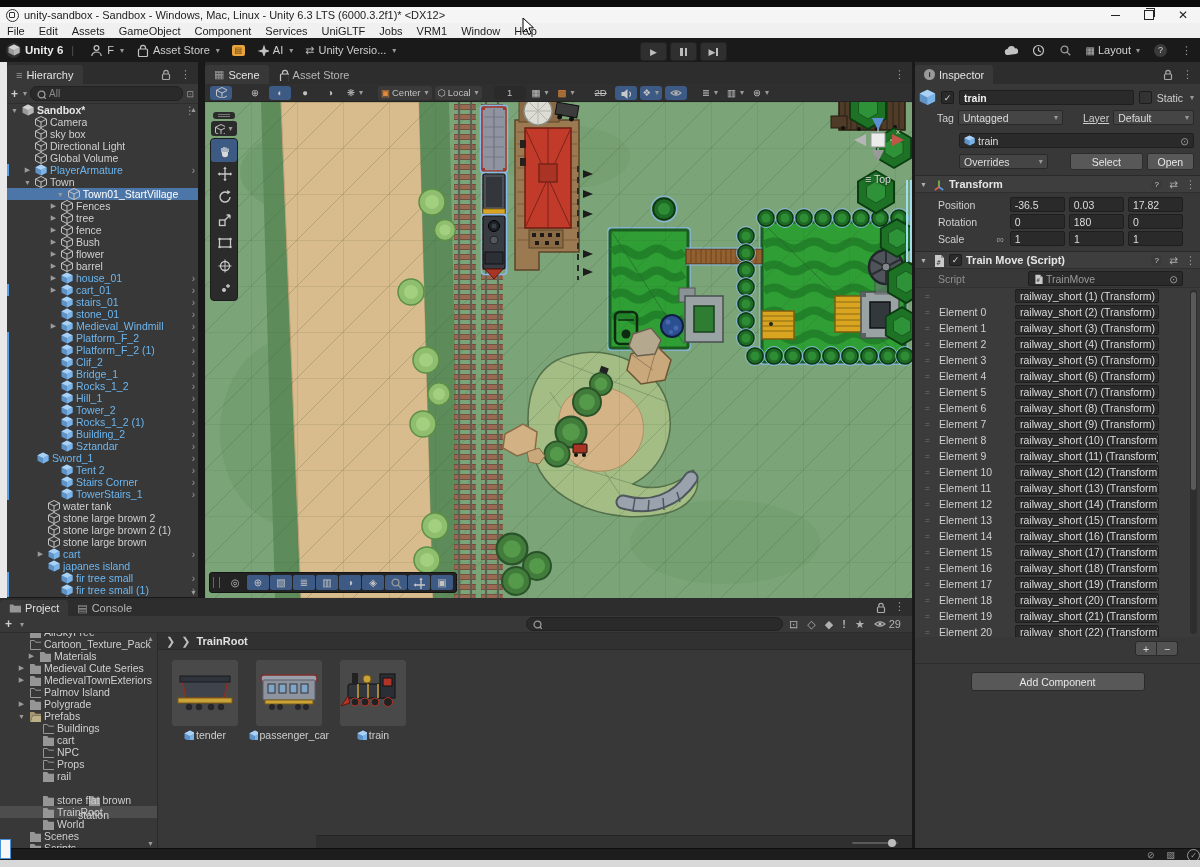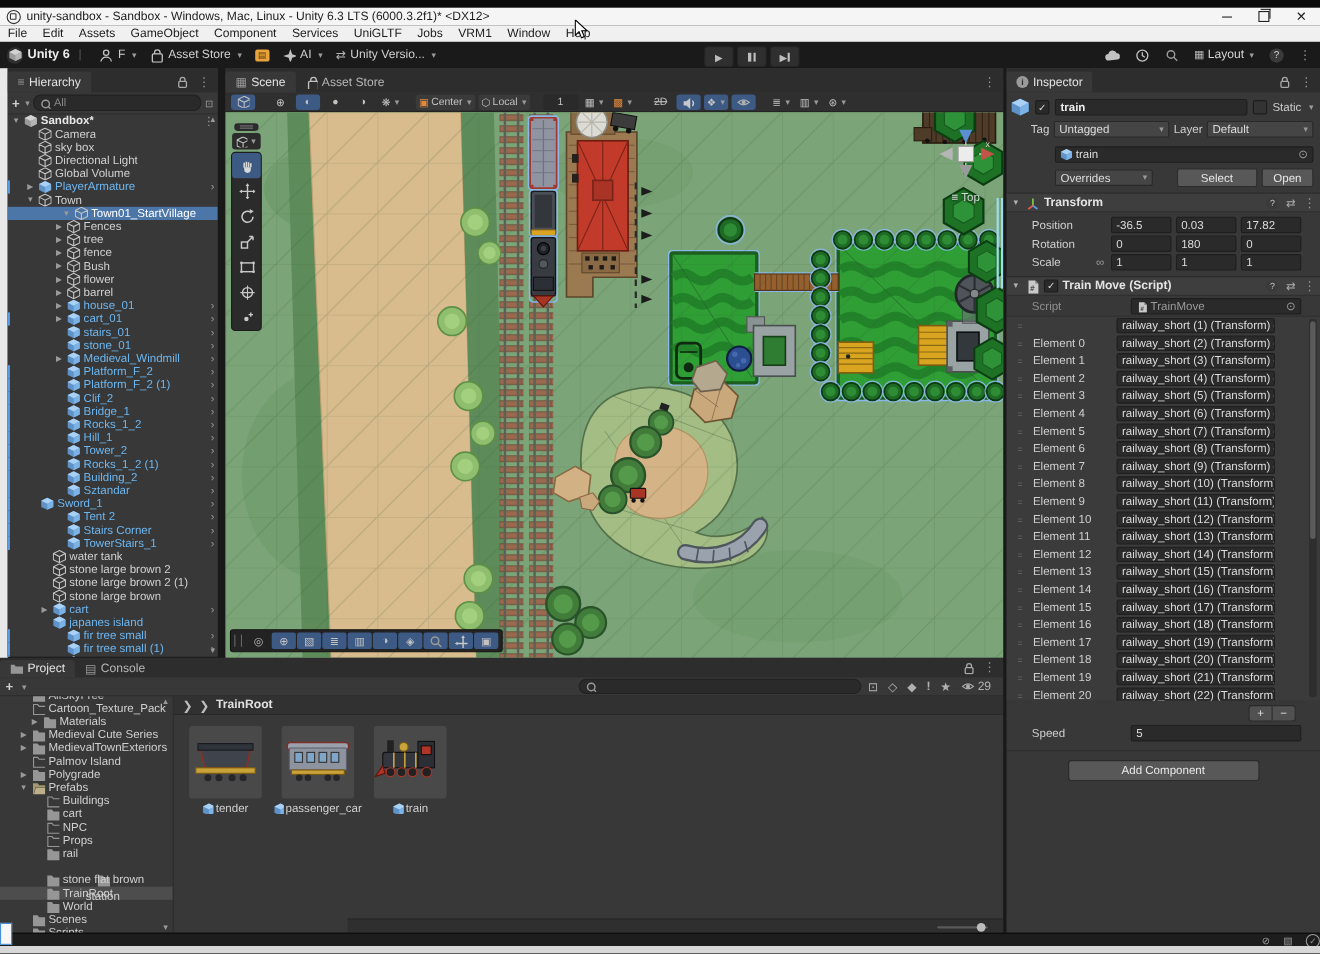--- a/index.html
+++ b/index.html
@@ -1203,21 +1203,21 @@
         <span class="chk" style="background:#333;"></span>
         <span class="ilabel">Static</span>
         <span class="caret">▾</span>
       </div>
       <div class="irow" style="padding:2px 6px 4px 22px;gap:4px;">
         <span class="ilabel">Tag</span>
         <span class="idrop" style="width:95px;">
             <span>Untagged</span>
             <span class="caret">▾</span>
           </span>
-        <span class="ilabel" style="margin-left:0;">Layer</span>
+        <span class="ilabel" style="margin-left:16px;text-decoration:underline;">Layer</span>
         <span class="idrop" style="flex:1;">
             <span>Default</span>
             <span class="caret">▾</span>
           </span>
       </div>
       <div class="irow" style="padding:4px 6px 2px 44px;">
         <span class="ifield" style="flex:1;gap:3px;">
           <svg class="ic" width="11" height="11">
               <use href="#i-cube-b" transform="scale(0.92)"></use>
             </svg>
@@ -1523,24 +1523,20 @@
               </svg>
               <span>railway_short (22) (Transform)</span>
             </span>
           </div>
         </div>
       <div class="irow" style="height:17px;padding-top:3px;">
         <span class="pmbtns">
           <span class="pmbtn" style="border-radius:3px 0 0 3px;">+</span>
           <span class="pmbtn" style="border-radius:0 3px 3px 0;border-left:none;">−</span>
         </span>
-      </div>
-      <div class="irow" style="padding:2px 17px 2px 23px;gap:4px;height:15px;">
-        <span class="ilabel" style="width:86px;">Speed</span>
-        <span class="ifield" style="flex:1;">5</span>
       </div>
       <div style="border-top:1px solid #2c2c2c;margin-top:6px;">
         <div class="addcomp">Add Component</div>
       </div>
     </div>
   </div>
 
   <div class="abs project">
     <div class="tabrow" style="height:18px;">
       <span class="tab active" style="height:16px;">

